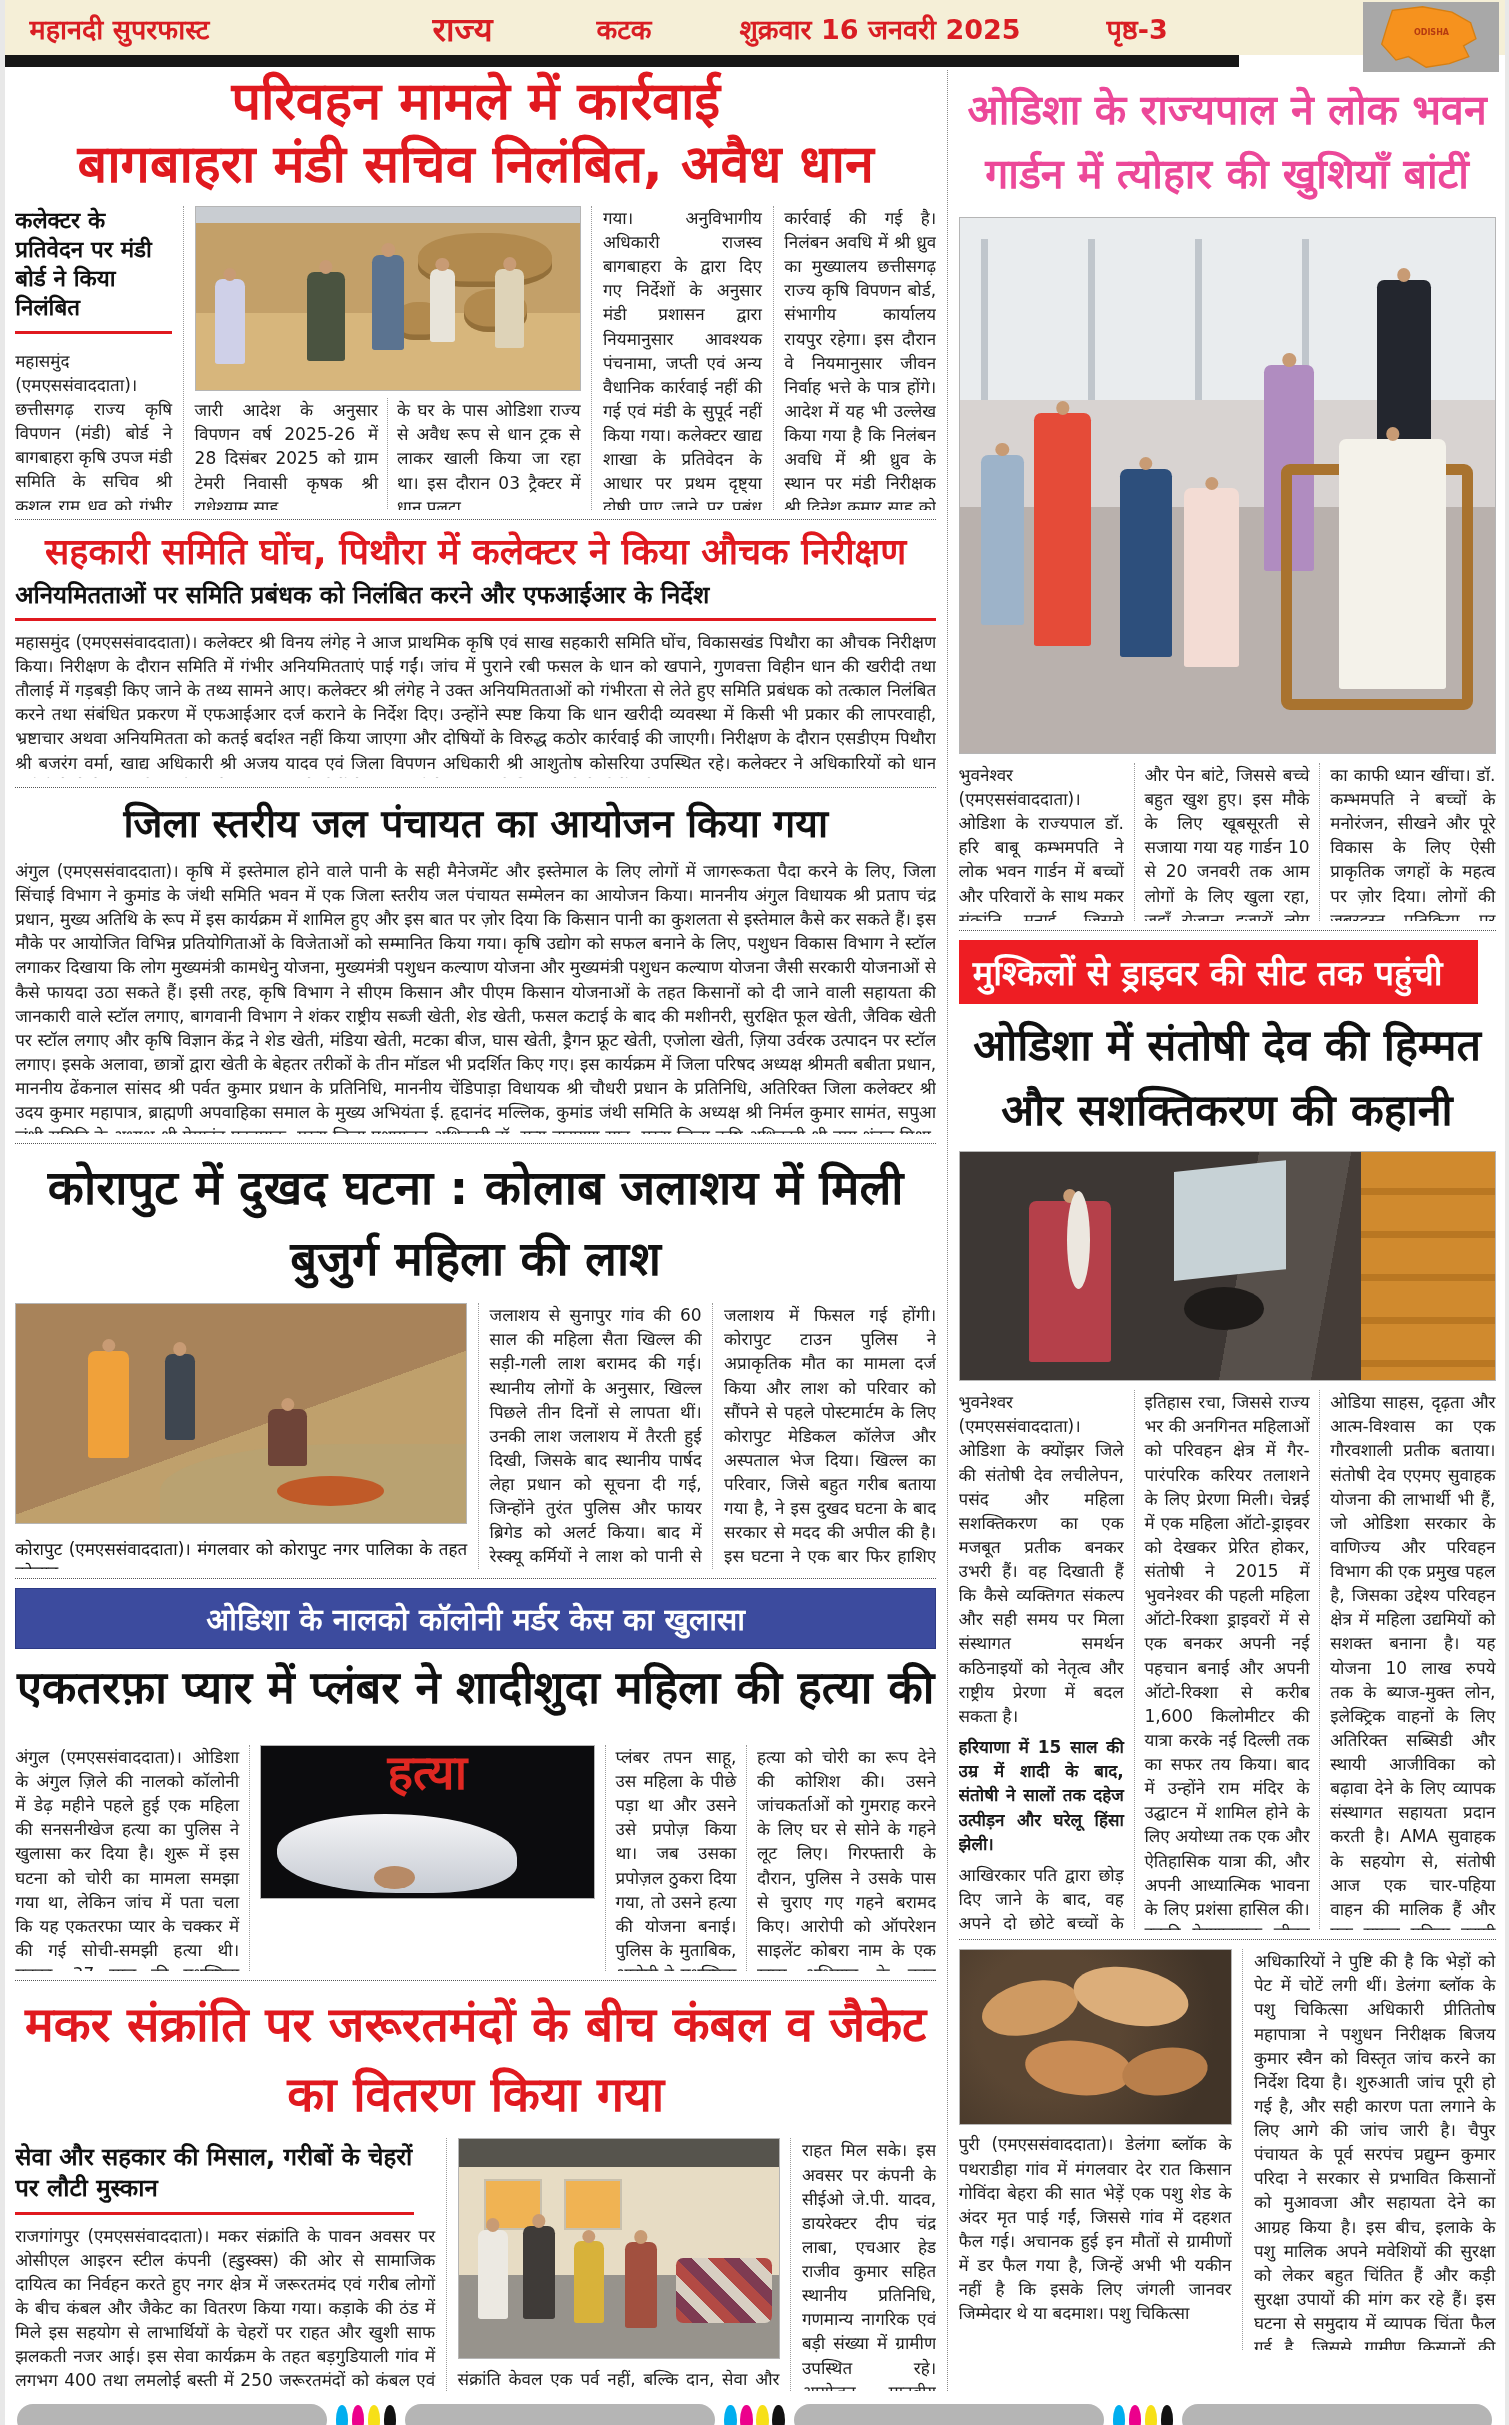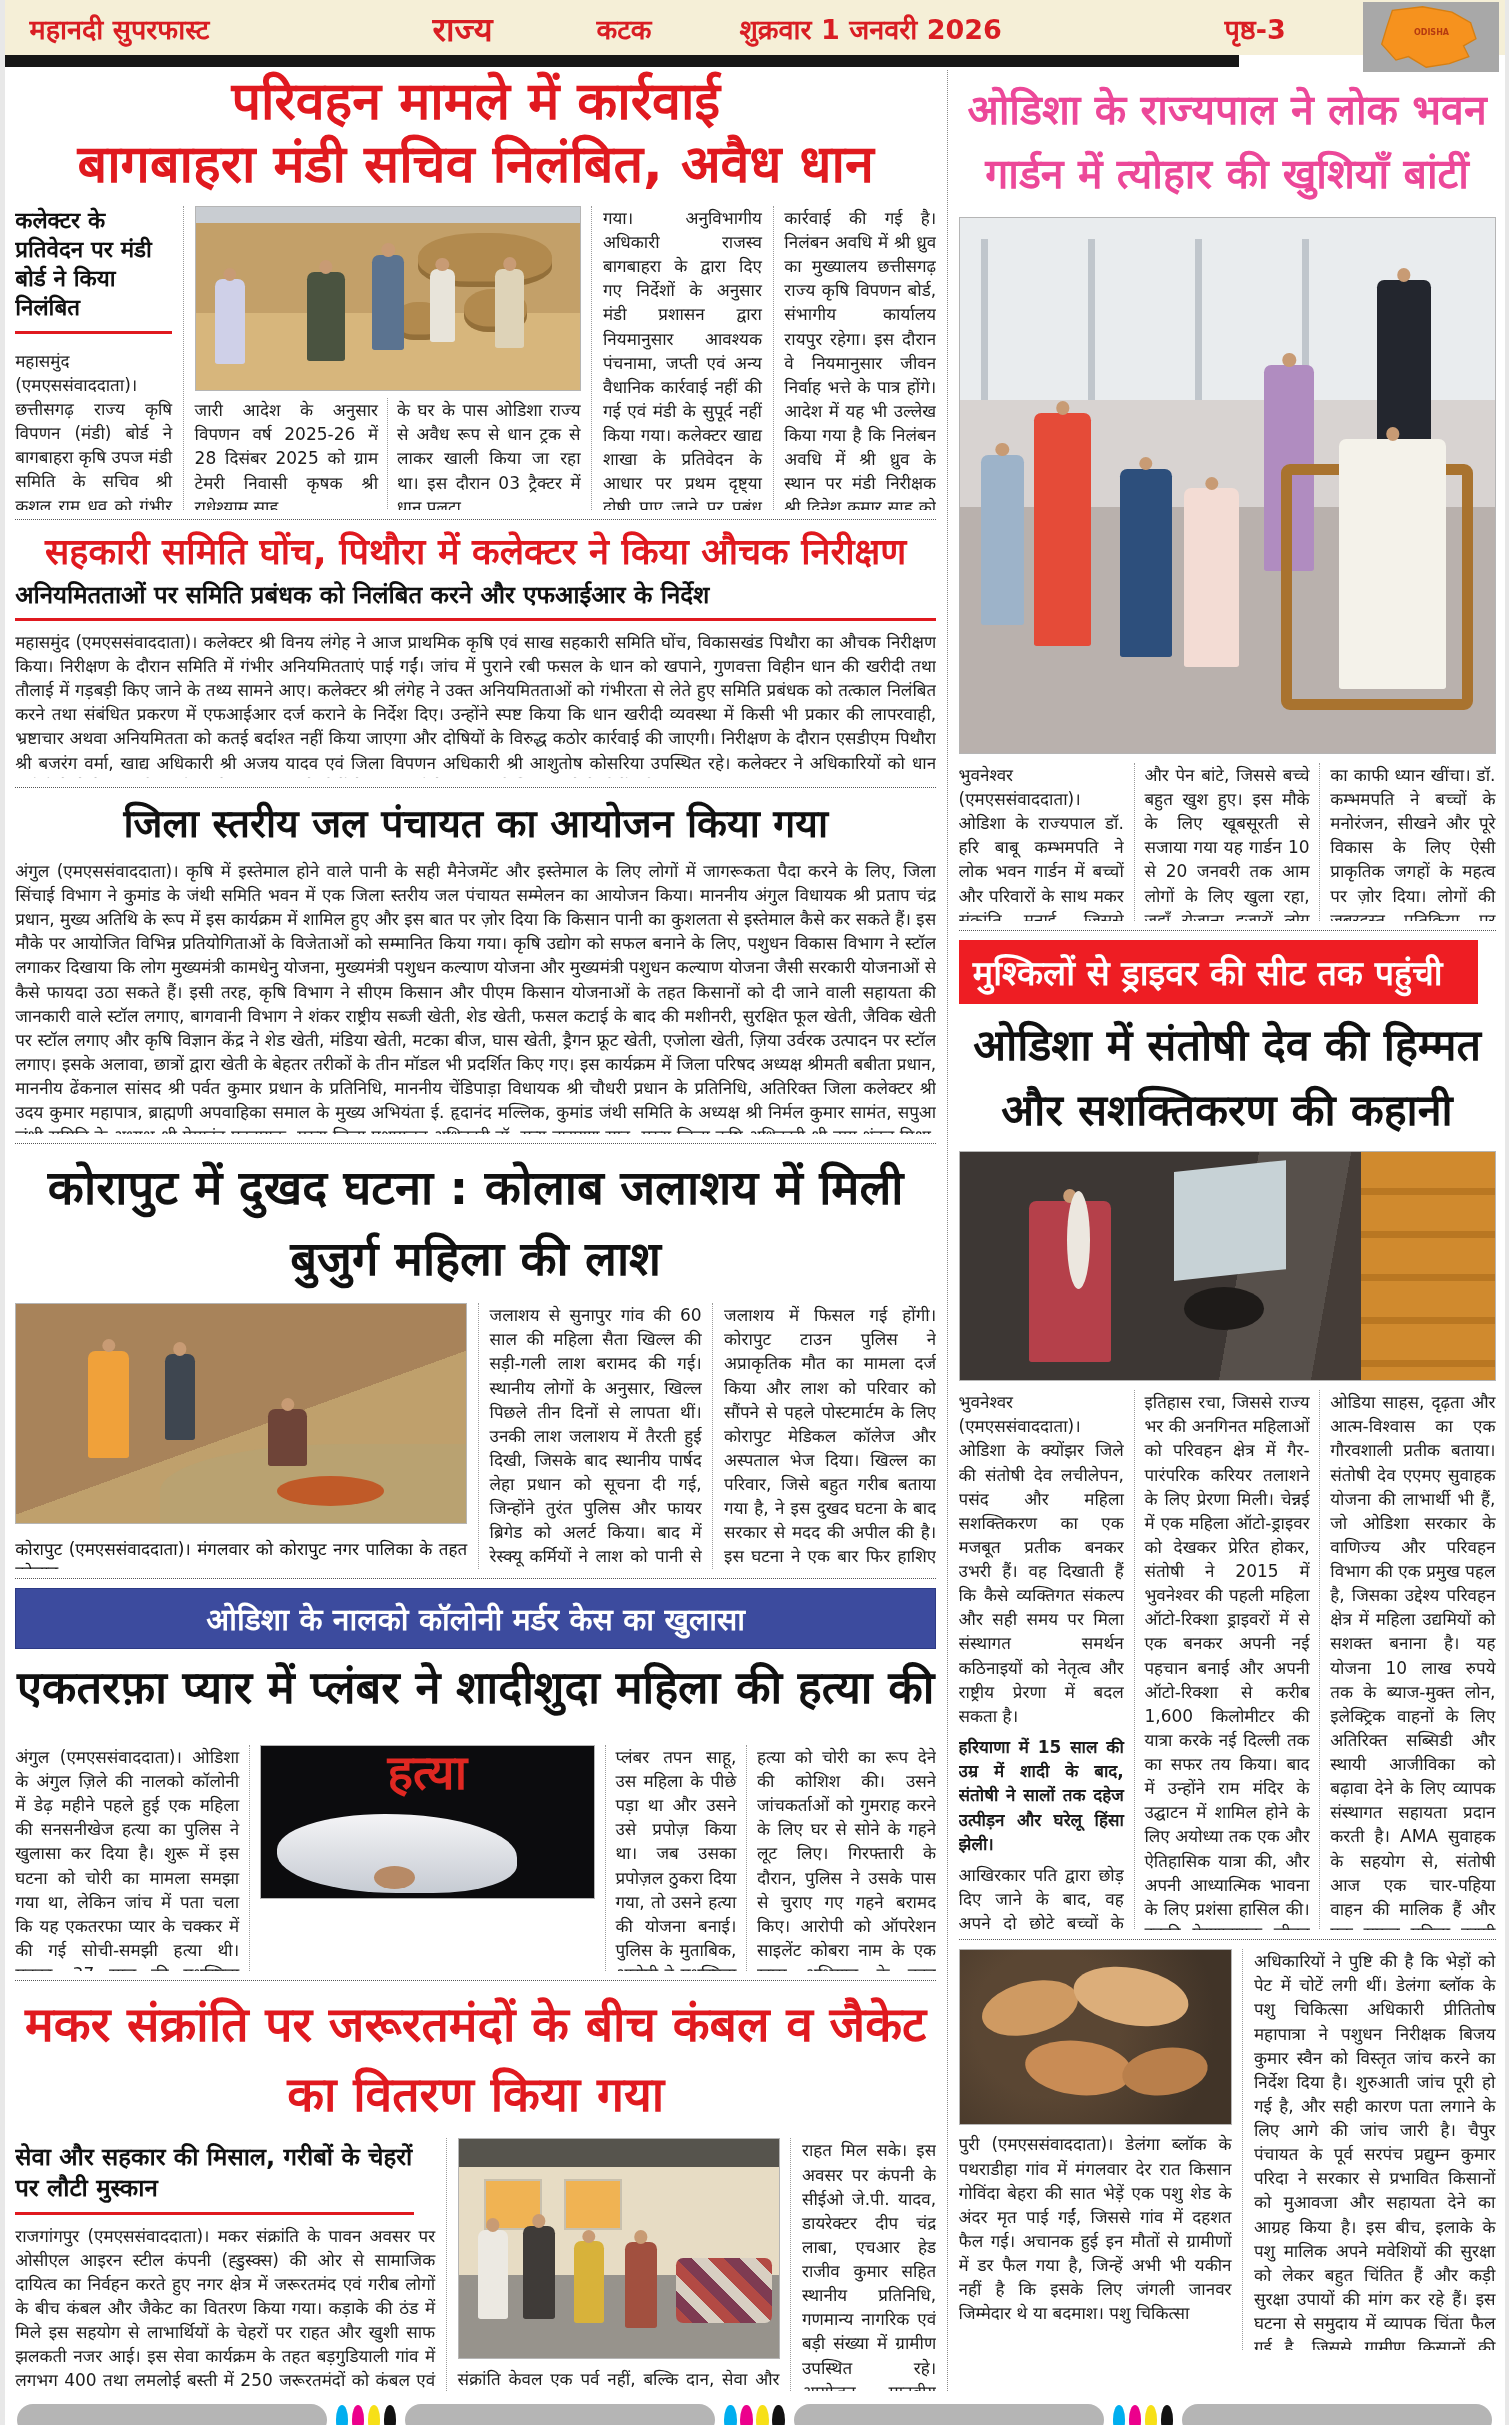--- a/index.html
+++ b/index.html
@@ -5,21 +5,21 @@
   html,body{margin:0;padding:0;background:#e8e8e8;}
   .page{position:relative;width:1500px;height:2426px;background:#ffffff;margin:0 auto;
         font-family:"DejaVu Sans",sans-serif;overflow:hidden;}
   
   .masthead{position:relative;height:55px;background:#f5efd7;}
   .mh{position:absolute;top:50%;transform:translateY(-50%);color:#d91d23;font-weight:bold;white-space:nowrap;}
   .mh.paper{left:25px;font-size:27px;}
   .mh.section{left:428px;font-size:33px;}
   .mh.city{left:592px;font-size:27px;}
   .mh.date{left:735px;font-size:27px;}
-  .mh.pageno{left:1220px;font-size:27px;}
+  .mh.pageno{left:1102px;font-size:27px;}
   .black-bar{height:11.6px;width:1234px;background:#161616;}
   .map-box{position:absolute;top:1.8px;right:5.4px;width:136px;height:70px;background:#a8a8a8;z-index:4;
            display:flex;align-items:center;justify-content:center;}
   
   .main{display:flex;padding:3.6px 9px 0 10.7px;}
   .col-left{width:921px;flex:0 0 auto;}
   .col-right{flex:1 1 auto;margin-left:10.7px;padding-left:10.7px;border-left:1.8px dotted #888;min-width:0;}
   .sep{border-top:1.8px dotted #555;margin:9px 0;}
   .art{overflow:hidden;}
   
@@ -120,21 +120,21 @@
 </style>
 </head>
 <body>
 
 <div class="page">
 
   <header class="masthead">
     <span class="mh paper">महानदी सुपरफास्ट</span>
     <span class="mh section">राज्य</span>
     <span class="mh city">कटक</span>
-    <span class="mh date">शुक्रवार 1 जनवरी 2026</span>
+    <span class="mh date">शुक्रवार 16 जनवरी 2025</span>
     <span class="mh pageno">पृष्ठ-3</span>
   </header>
   <div class="black-bar"></div>
   <div class="map-box">
     <svg width="129" height="64" viewBox="0 0 144 72">
       <polygon points="28,6 62,2 95,8 116,20 122,38 108,46 114,58 92,66 66,70 46,58 32,62 16,44 22,24" fill="#f6921e" stroke="#d67f12" stroke-width="1.5"></polygon>
       <text x="72" y="34" text-anchor="middle" font-size="9" fill="#b53a10" font-weight="bold">ODISHA</text>
     </svg>
   </div>
 

